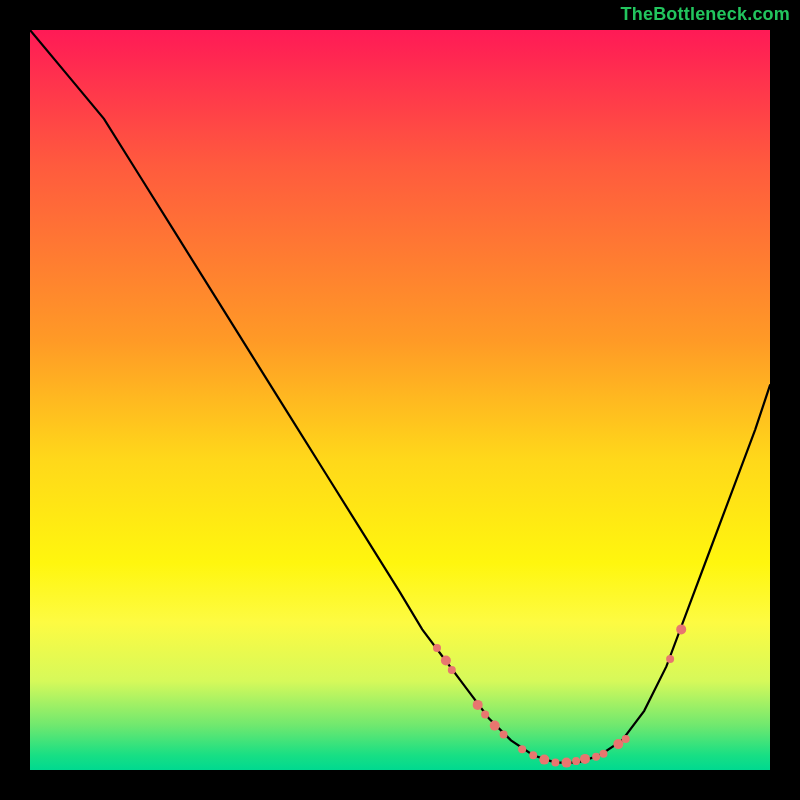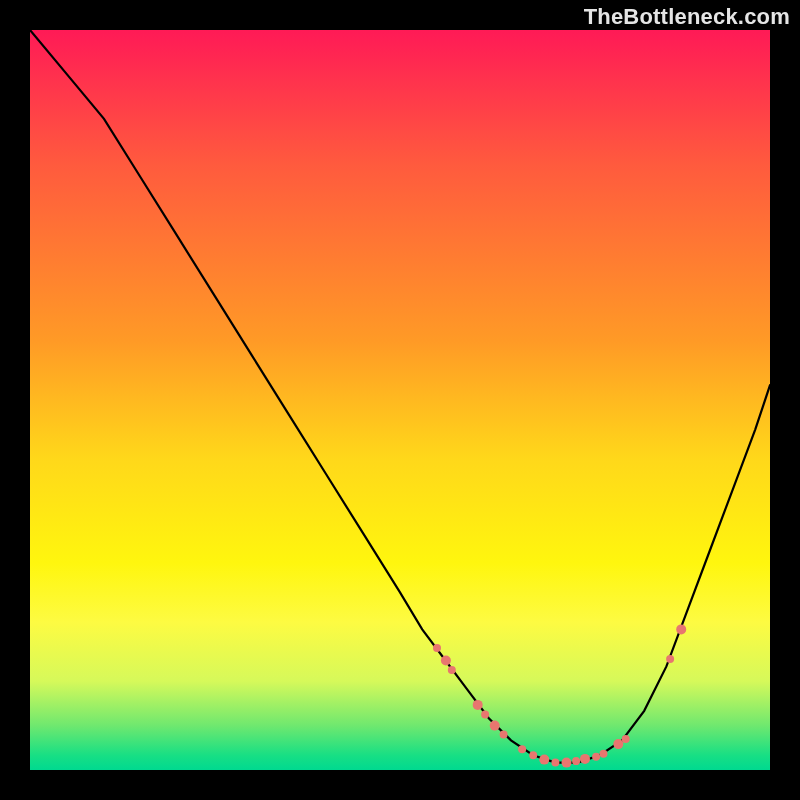--- a/index.html
+++ b/index.html
@@ -13,22 +13,22 @@
   .frame {
     position: relative;
     width: 800px;
     height: 800px;
     background: #000;
   }
   .watermark {
     position: absolute;
     top: 4px;
     right: 10px;
-    color: #e5e5e5;
-    font-size: 22px;
+    color: #22c55e;
+    font-size: 18px;
     font-weight: 600;
     letter-spacing: 0.2px;
     z-index: 10;
   }
   .plot {
     position: absolute;
     left: 30px;
     top: 30px;
     width: 740px;
     height: 740px;

